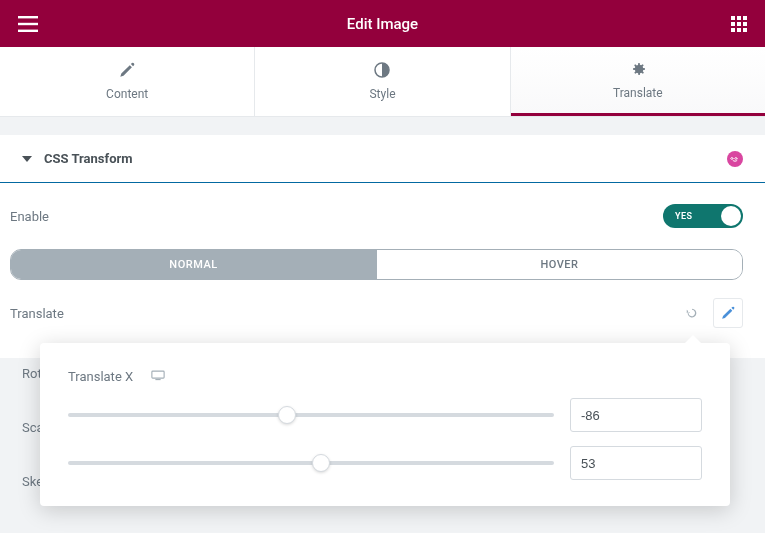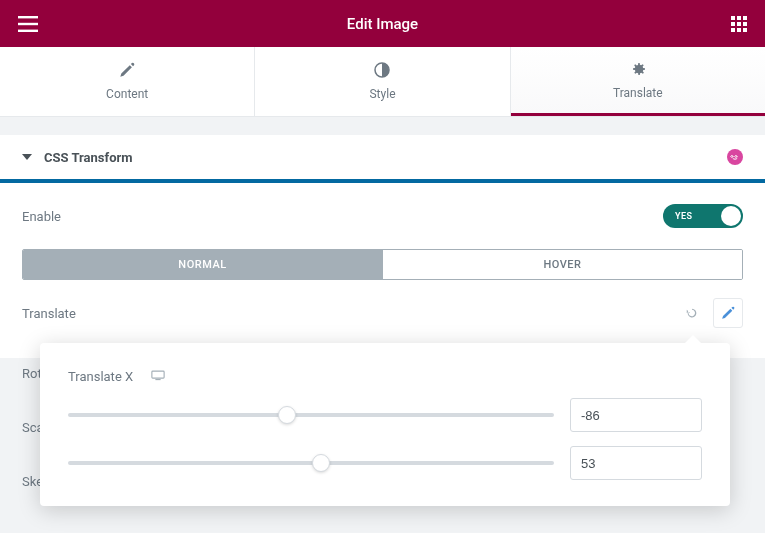--- a/index.html
+++ b/index.html
@@ -62,42 +62,42 @@
   
   .section-bar {
     background: #fff;
     display: flex;
     align-items: center;
     padding: 0 22px;
     height: 48px;
     font-weight: 700;
     color: #495157;
     margin-top: 18px;
-    border-bottom: 4px solid #0369a1;
+    border-bottom: 1px solid #0369a1;
     position: relative;
   }
   .caret {
     margin-right: 12px;
     width: 0; height: 0;
     border-left: 5px solid transparent;
     border-right: 5px solid transparent;
     border-top: 6px solid #495157;
   }
   .section-badge {
     position: absolute;
     right: 22px;
     width: 16px; height: 16px;
     border-radius: 50%;
     background: #d946a0;
     display: flex; align-items: center; justify-content: center;
   }
 
   .panel {
     background: #fff;
-    padding: 18px 22px 30px 22px;
+    padding: 18px 22px 30px 10px;
   }
   .row {
     display: flex;
     align-items: center;
     justify-content: space-between;
     margin-bottom: 18px;
     min-height: 30px;
   }
   .row.no-mb { margin-bottom: 0; }
 
@@ -123,21 +123,21 @@
     color: #fff;
     font-size: 9px;
     font-weight: 600;
     letter-spacing: 0.5px;
   }
 
   
   .segmented {
     display: flex;
     border: 1px solid #a4afb7;
-    border-radius: 2px;
+    border-radius: 11px;
     overflow: hidden;
     width: 100%;
   }
   .seg-btn {
     flex: 1;
     text-align: center;
     padding: 8px 0;
     font-size: 11px;
     font-weight: 500;
     letter-spacing: 0.5px;

